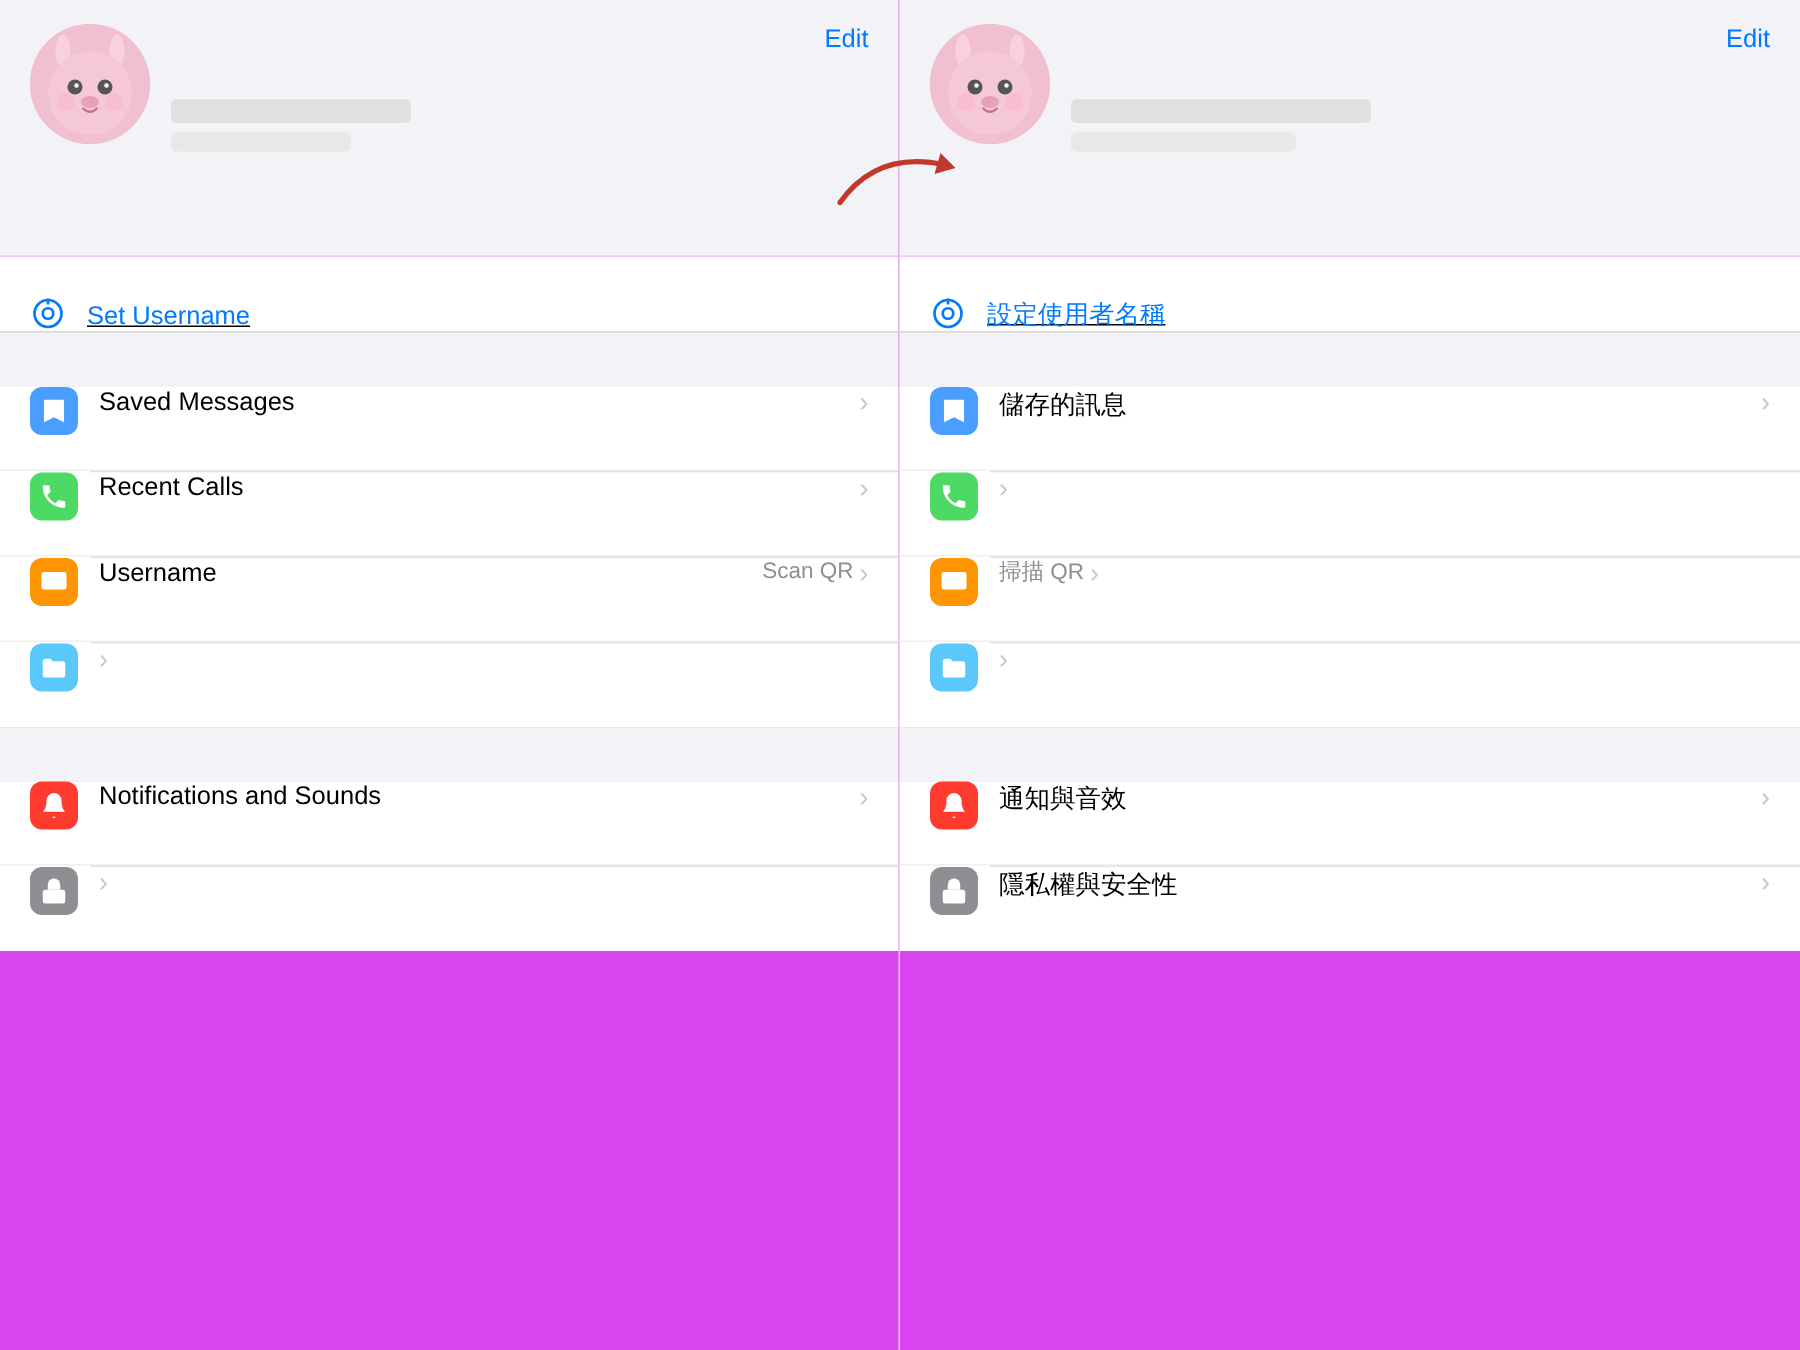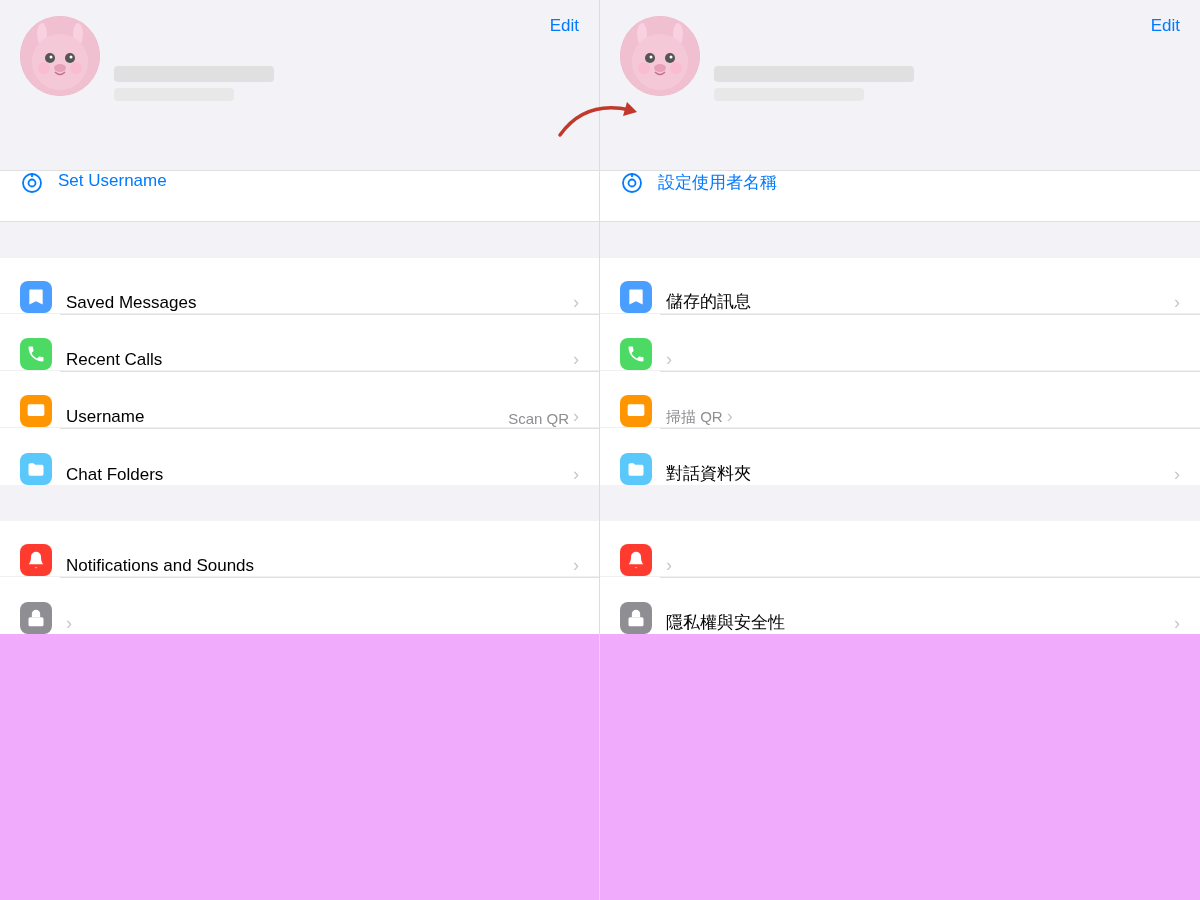--- a/index.html
+++ b/index.html
@@ -9,21 +9,21 @@
       width: 1200px;
       height: 900px;
       overflow: hidden;
       display: flex;
       flex-direction: row;
     }
 
     .panel {
       width: 600px;
       height: 900px;
-      background: #f0abfc;
+      background: #d946ef;
       display: flex;
       flex-direction: column;
       overflow: hidden;
     }
 
     .panel-left { border-right: 1px solid #ddd; }
 
     .edit-btn {
       position: absolute;
       top: 16px;
@@ -58,23 +58,24 @@
       height: 13px;
       background: #e8e8e8;
       border-radius: 4px;
     }
 
     
     .username-section {
       background: #fff;
       padding: 0 20px;
       display: flex;
-      align-items: flex-start;
+      align-items: flex-end;
       height: 50px;
       margin-top: 0;
+      text-decoration: underline;
     }
 
     .username-icon {
       width: 24px;
       height: 24px;
       margin-right: 14px;
       color: #007aff;
       display: flex;
       align-items: center;
       justify-content: center;
@@ -93,21 +94,21 @@
     }
 
     
     .menu-group {
       background: #fff;
       flex-shrink: 0;
     }
 
     .menu-item {
       display: flex;
-      align-items: flex-end;
+      align-items: flex-start;
       padding: 0 20px;
       height: 56px;
       border-bottom: 1px solid #f0f0f0;
       cursor: pointer;
       background: #fff;
     }
 
     .menu-item:last-child {
       border-bottom: none;
     }
@@ -295,21 +296,20 @@
         <span class="chevron">›</span>
       </div>
       <div class="divider-thin"></div>
 
       <div class="menu-item">
         <div class="menu-icon icon-cyan">
           <svg viewBox="0 0 24 24">
               <path d="M3 7a2 2 0 0 1 2-2h4l2 2h8a2 2 0 0 1 2 2v9a2 2 0 0 1-2 2H5a2 2 0 0 1-2-2V7z"></path>
             </svg>
         </div>
-        <span class="menu-label">Chat Folders</span>
         <span class="chevron">›</span>
       </div>
     </div>
 
     <div class="section-gap"></div>
 
     <div class="menu-group">
 
       <div class="menu-item">
         <div class="menu-icon icon-red">
@@ -414,35 +414,35 @@
         <span class="chevron">›</span>
       </div>
       <div class="divider-thin"></div>
 
       <div class="menu-item">
         <div class="menu-icon icon-cyan">
           <svg viewBox="0 0 24 24">
               <path d="M3 7a2 2 0 0 1 2-2h4l2 2h8a2 2 0 0 1 2 2v9a2 2 0 0 1-2 2H5a2 2 0 0 1-2-2V7z"></path>
             </svg>
         </div>
-        <span class="menu-label">對話資料夾</span>
         <span class="chevron">›</span>
       </div>
     </div>
 
     <div class="section-gap"></div>
 
     <div class="menu-group">
 
       <div class="menu-item">
         <div class="menu-icon icon-red">
           <svg viewBox="0 0 24 24">
               <path d="M18 8A6 6 0 0 0 6 8c0 7-3 9-3 9h18s-3-2-3-9M13.73 21a2 2 0 0 1-3.46 0"></path>
             </svg>
         </div>
+        <span class="menu-label">通知與音效</span>
         <span class="chevron">›</span>
       </div>
       <div class="divider-thin"></div>
 
       <div class="menu-item">
         <div class="menu-icon icon-gray">
           <svg viewBox="0 0 24 24">
               <rect x="3" y="11" width="18" height="11" rx="2" ry="2"></rect>
               <path d="M7 11V7a5 5 0 0 1 10 0v4"></path>
             </svg>

